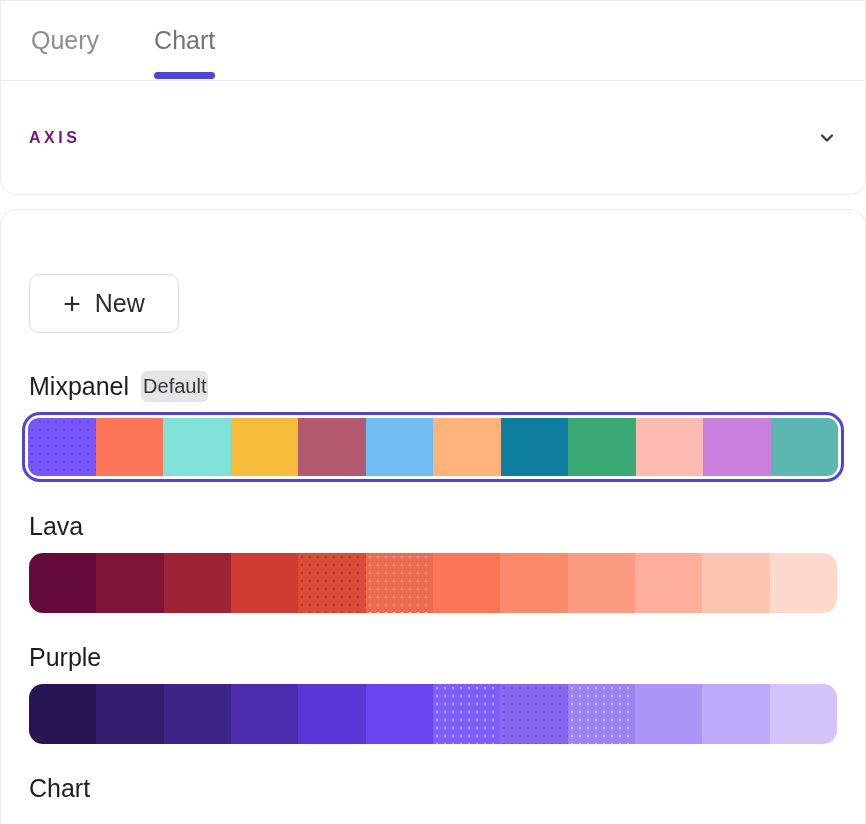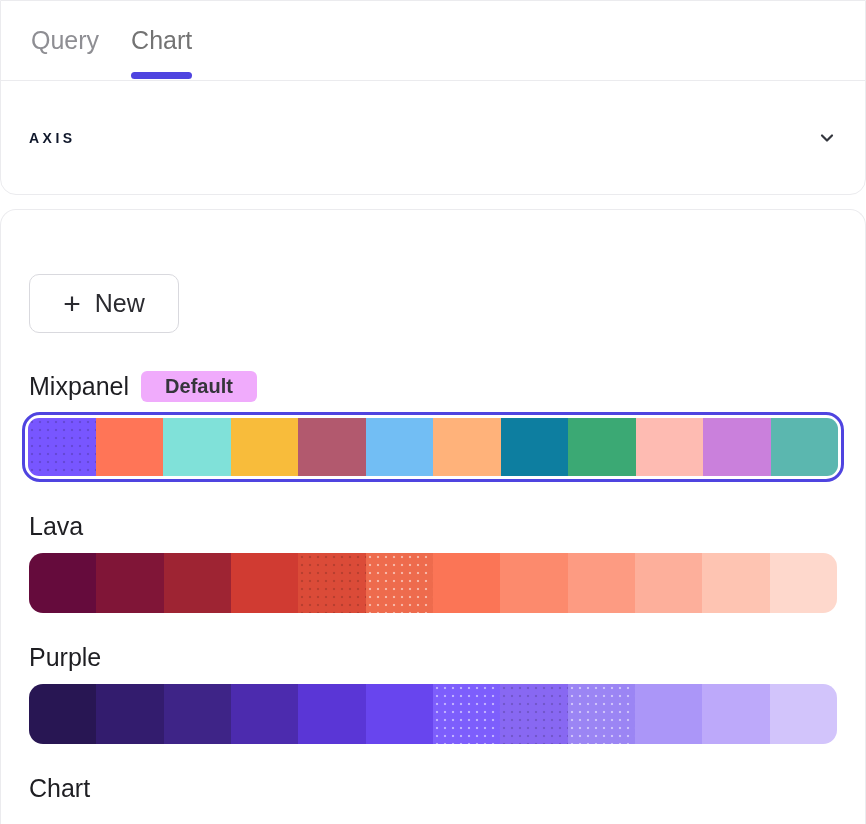--- a/index.html
+++ b/index.html
@@ -3,30 +3,30 @@
 <meta charset="utf-8">
 <style>
   * { margin:0; padding:0; box-sizing:border-box; }
   html,body { width:866px; height:824px; overflow:hidden; background:#fff;
     font-family:"Liberation Sans","DejaVu Sans",sans-serif; color:#212227; }
 
   .panel { width:866px; height:824px; display:flex; flex-direction:column; overflow:hidden; }
 
   
   .top-card { border:1px solid #EBEBEE; border-radius:0 0 16px 16px; }
-  .tabbar { display:flex; align-items:center; gap:32px; height:80px;
+  .tabbar { display:flex; align-items:center; gap:55px; height:80px;
     padding:0 30px; border-bottom:1px solid #EBEBEE; }
   .tab { position:relative; font-size:25px; font-weight:500; color:#8E8E93;
     height:100%; display:flex; align-items:center; cursor:pointer; }
   .tab.active { color:#737373;text-align:right; }
   .tab .underline { position:absolute; left:0; right:0; bottom:1px; height:7px;
     border-radius:4px; background:#4F44E0; }
 
   .section-head { display:flex; align-items:center; justify-content:space-between; }
-  .section-title { font-size:14px; font-weight:700; letter-spacing:3.5px; color:#0f172a; }
+  .section-title { font-size:16px; font-weight:700; letter-spacing:3.5px; color:#701a75; }
   .axis-row { height:113px; padding:0 28px; display:flex; align-items:center;
     justify-content:space-between; }
   .chev { width:20px; height:20px; }
 
   
   .themes-card { margin-top:14px; flex:1; border:1px solid #EBEBEE; border-bottom:none;
     border-radius:16px 16px 0 0; padding:30px 28px 0; overflow:hidden; }
 
   .toolbar { display:flex; gap:10px; margin-top:34px; }
   .searchbox { flex:1; height:59px; background:#F5F5F6; border-radius:10px;
@@ -36,22 +36,22 @@
   .searchbox input::placeholder { color:#97979C; }
   .new-btn { width:150px; height:59px; background:#fff; border:1px solid #D9D9DE;
     border-radius:10px; display:flex; align-items:center; justify-content:center;
     gap:14px; font-size:25px; color:#2B2B30; cursor:pointer; font-family:inherit; }
   .new-btn .plus { font-size:30px; font-weight:300; line-height:1; color:#2B2B30; }
 
   .theme-row { margin-top:30px; }
   .theme-row:first-child { margin-top:38px; }
   .theme-label { display:flex; align-items:center; gap:12px; font-size:25px;
     font-weight:500; color:#1E1E22; }
-  .badge { font-size:20px; font-weight:700; color:#35353B; background:#f0abfc;
-    border-radius:6px; padding:4px 24px; }
+  .badge { font-size:20px; font-weight:400; color:#35353B; background:#e5e5e5;
+    border-radius:6px; padding:4px 2px; }
 
   .palette { margin-top:12px; cursor:pointer; }
   .palette.selected { border:3px solid #4F44E0; border-radius:18px; padding:3px;
     margin:10px -7px 0; background:#fff; }
   .strip { display:flex; height:60px; border-radius:14px; overflow:hidden; }
   .palette.selected .strip { height:58px; border-radius:11px; }
   .swatch { flex:1; }
   .dots-light { background-image:radial-gradient(rgba(255,255,255,0.5) 1.1px, transparent 1.6px);
     background-size:8px 8px; }
   .dots-dark { background-image:radial-gradient(rgba(0,0,0,0.16) 1.1px, transparent 1.6px);

